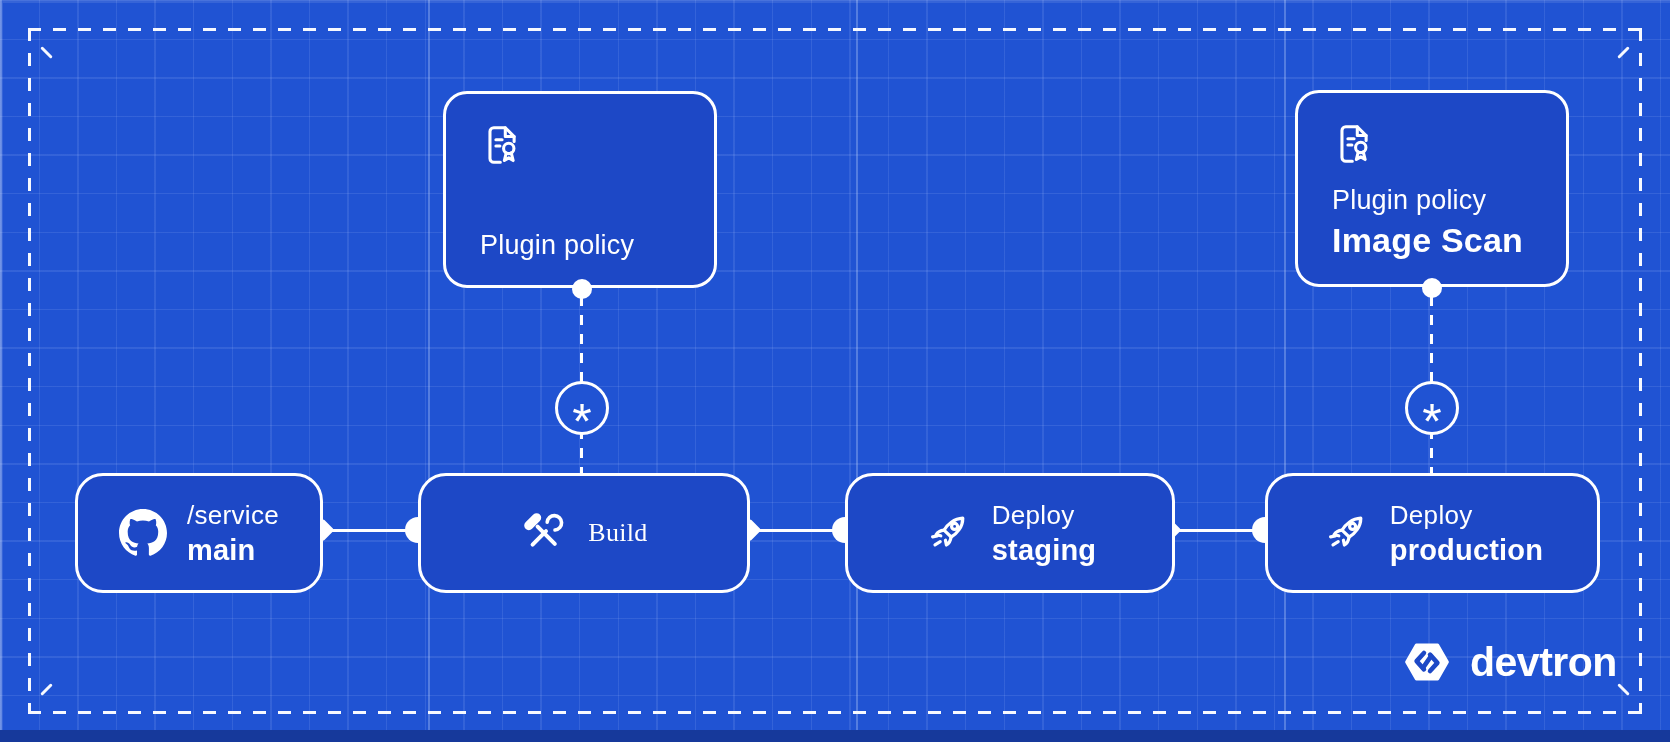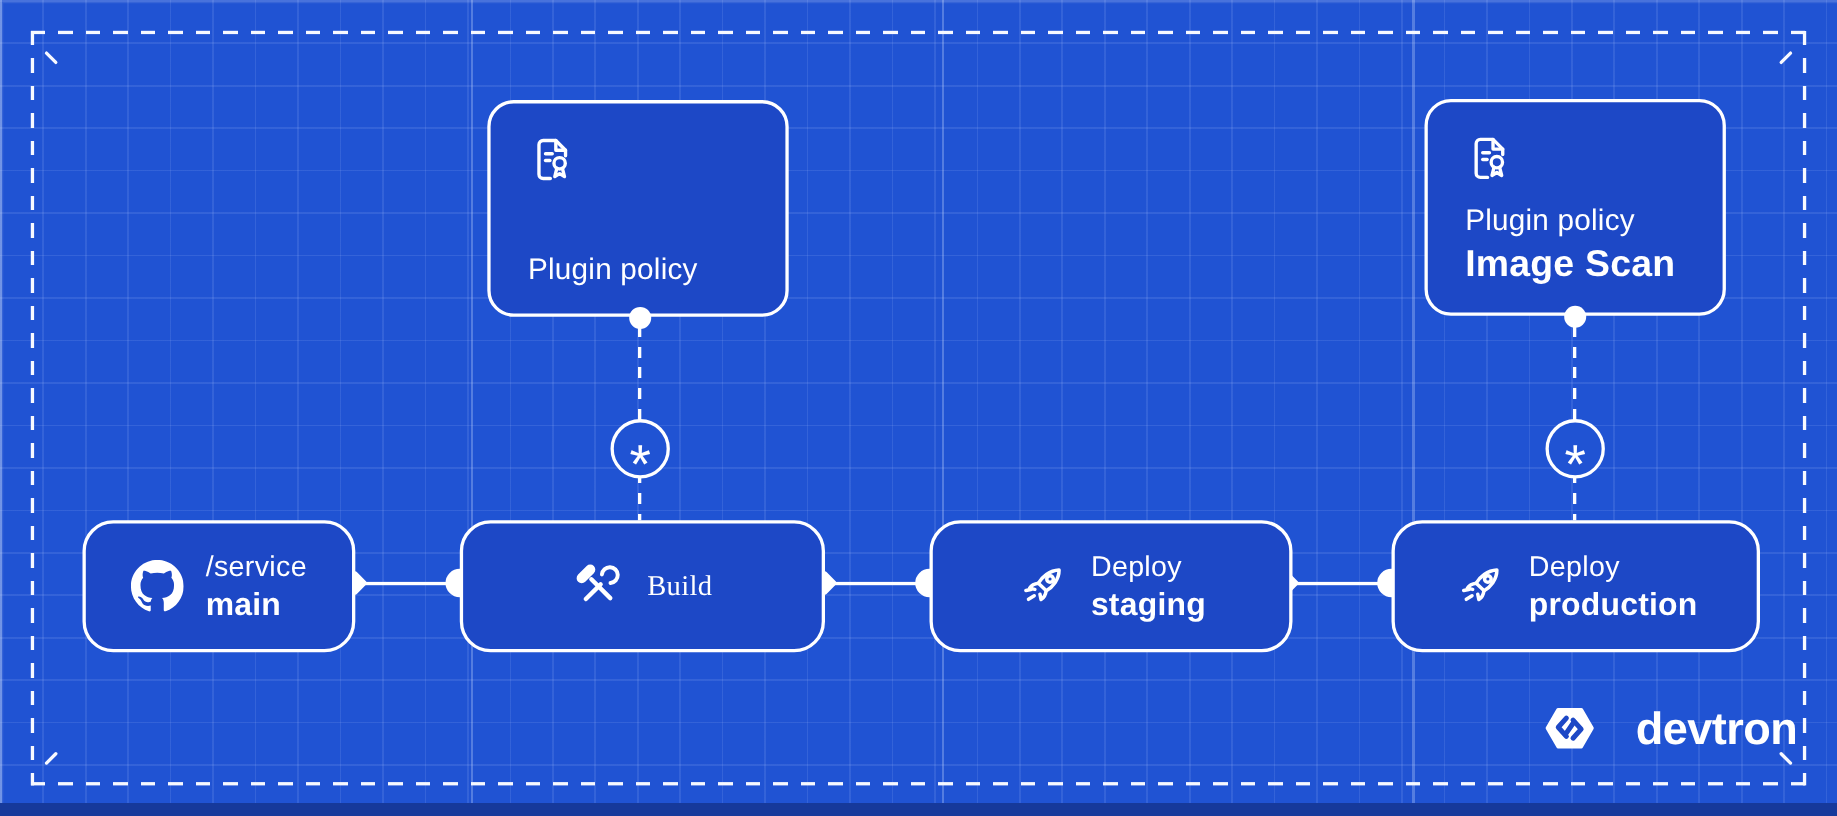--- a/index.html
+++ b/index.html
@@ -84,21 +84,21 @@
   #dot-b{left:1422px;top:278px;}
   .astro{
     position:absolute;width:54px;height:54px;box-sizing:border-box;border:3px solid var(--line-color);
     border-radius:50%;background:var(--background);display:flex;align-items:center;justify-content:center;color:#fff;
   }
   #ast-a{left:555px;top:381px;}
   #ast-b{left:1405px;top:381px;}
   .astro span{font-size:50px;font-weight:400;line-height:0;transform:translateY(14px);}
 
   
-  .brand{position:absolute;left:1396px;top:636px;display:flex;align-items:center;gap:29px;color:#fff;}
+  .brand{position:absolute;left:1396px;top:636px;display:flex;align-items:center;gap:12px;color:#fff;}
   .bicon{width:62px;height:52px;}
   .bname{font-size:41px;font-weight:700;letter-spacing:-0.5px;}
 
   svg{display:block;}
 </style>
 </head>
 <body>
 
 <div class="canvas">
 

